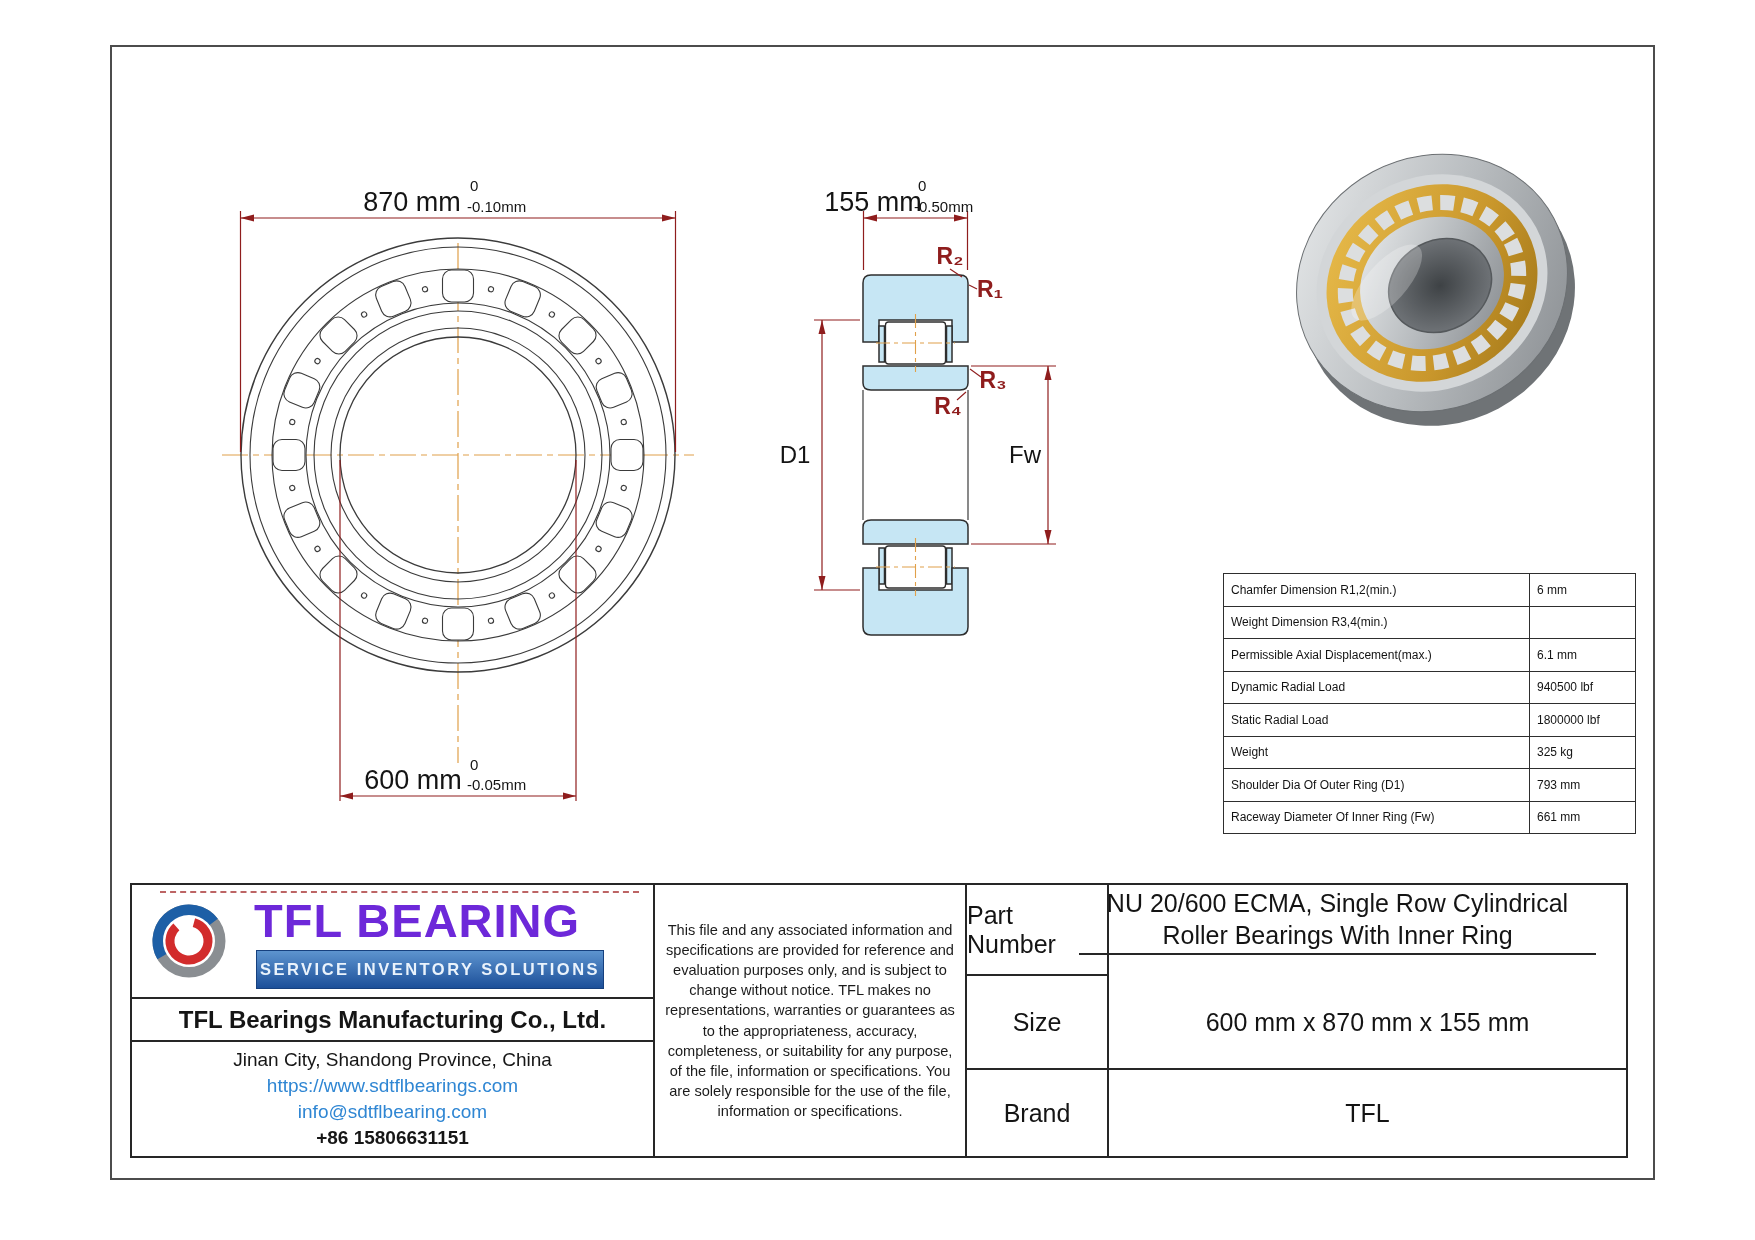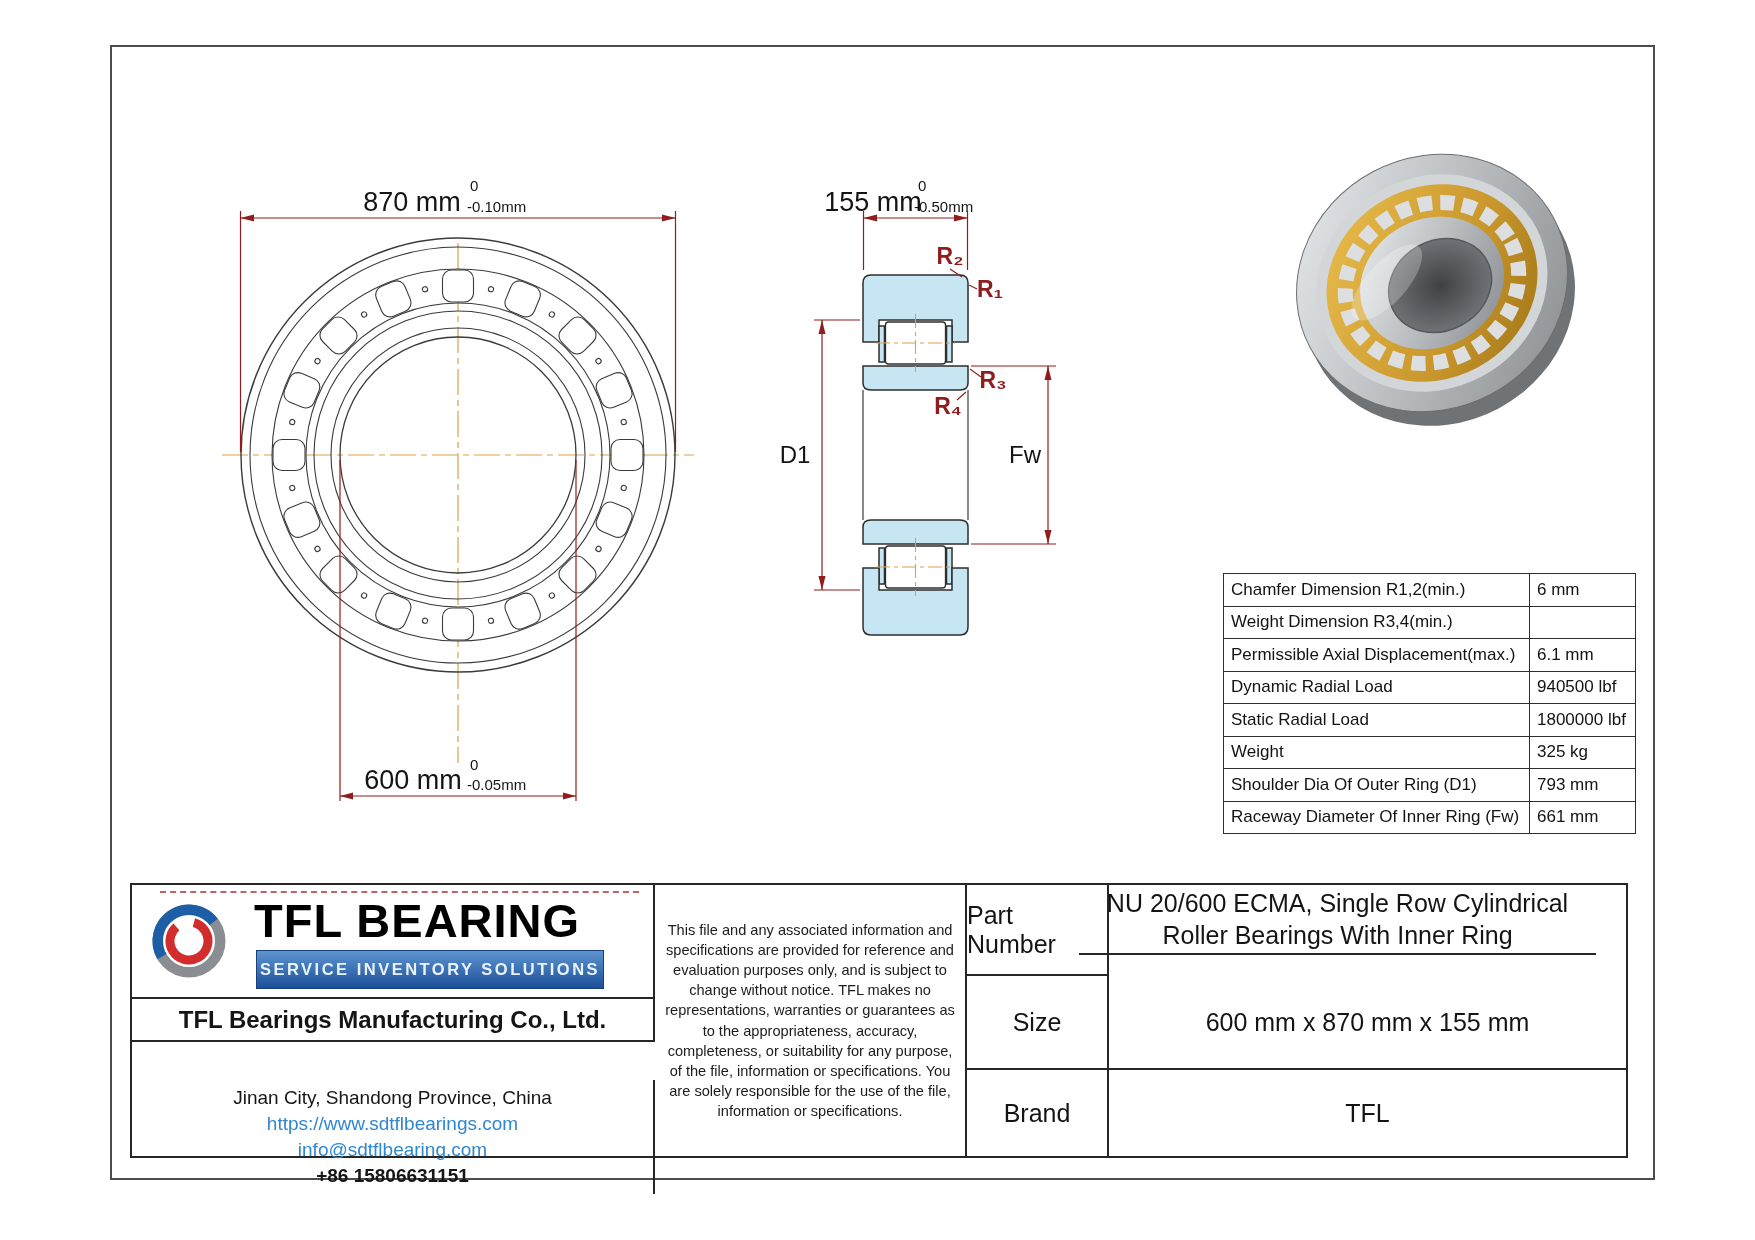--- a/index.html
+++ b/index.html
@@ -9,50 +9,50 @@
   }
   .frame{position:absolute;left:110px;top:45px;width:1541px;height:1131px;border:2px solid #4c4c4c;}
   svg.cad{position:absolute;left:0;top:0;}
   .dimtxt{font-size:27px;fill:#141414;}
   .toltxt{font-size:15px;fill:#141414;}
   .rlab{font-size:23px;font-weight:bold;fill:#8f1d1d;}
   .dlab{font-size:24px;fill:#141414;}
 
   
   table.spec{position:absolute;left:1223px;top:573px;width:406px;border-collapse:collapse;table-layout:fixed;}
-  table.spec td{border:1.6px solid #2e2e2e;height:31.5px;font-size:17px;color:#131313;
+  table.spec td{border:1.6px solid #2e2e2e;height:31.5px;font-size:12px;color:#131313;
     padding:0 2px 0 7px;white-space:nowrap;overflow:hidden;background:#fff;}
   table.spec td.lb{width:296px;}
   table.spec td.vl{width:96px;}
 
   
   .tb{position:absolute;left:130px;top:883px;width:1494px;height:271px;border:2px solid #262626;background:#fff;}
   .cell{position:absolute;box-sizing:border-box;}
   .b-r{border-right:2px solid #262626;}
   .b-b{border-bottom:2px solid #262626;}
   .c-logo{left:0;top:0;width:523px;height:114px;}
   .c-company{left:0;top:114px;width:523px;height:43px;display:flex;align-items:center;justify-content:center;
     font-size:24px;font-weight:600;color:#151515;}
   .c-contact{left:0;top:157px;width:523px;height:114px;display:flex;flex-direction:column;align-items:center;
-    justify-content:center;gap:4px;font-size:19px;color:#161616;margin-top:38px;}
+    justify-content:center;gap:4px;font-size:19px;color:#161616;}
   .c-disc{left:523px;top:0;width:312px;height:271px;display:flex;align-items:center;}
   .c-disc p{margin:0;padding:0 9px;font-size:14.6px;line-height:1.38;text-align:center;color:#1b1b1b;}
   .c-plabel{left:835px;top:0;width:142px;height:91px;}
   .c-pvalue{left:947px;top:0;width:517px;height:70px;}
   .c-slabel{left:835px;top:91px;width:142px;height:94px;}
   .c-svalue{left:977px;top:91px;width:517px;height:94px;}
   .c-blabel{left:835px;top:185px;width:142px;height:86px;}
   .c-bvalue{left:977px;top:185px;width:517px;height:86px;}
   .flabel,.fvalue{display:flex;align-items:center;justify-content:center;font-size:25px;color:#141414;}
   .fvalue{text-align:center;line-height:1.3;padding:0 8px;}
   .link{color:#2f86d3;}
   .phone{font-weight:600;}
   .dashline{position:absolute;left:28px;right:14px;top:6px;border-top:2px dashed #b24a4a;opacity:.85;}
   .logoicon{position:absolute;left:16px;top:15px;width:82px;height:82px;}
-  .brandtxt{position:absolute;left:122px;top:8px;font-size:47px;font-weight:700;color:#000000;letter-spacing:1px;white-space:nowrap;}
+  .brandtxt{position:absolute;left:122px;top:8px;font-size:47px;font-weight:700;color:#6d28d9;letter-spacing:1px;white-space:nowrap;}
   .tagline{position:absolute;left:124px;top:65px;width:346px;text-align:center;
     background:linear-gradient(180deg,#5d94cf,#1c4f99);color:#eaf3fc;font-size:16.5px;font-weight:700;
     letter-spacing:2.5px;padding:9px 0;border:1px solid #16407e;white-space:nowrap;}
 </style>
 </head>
 <body>
 
 <div>
 
   <div class="frame"></div>

